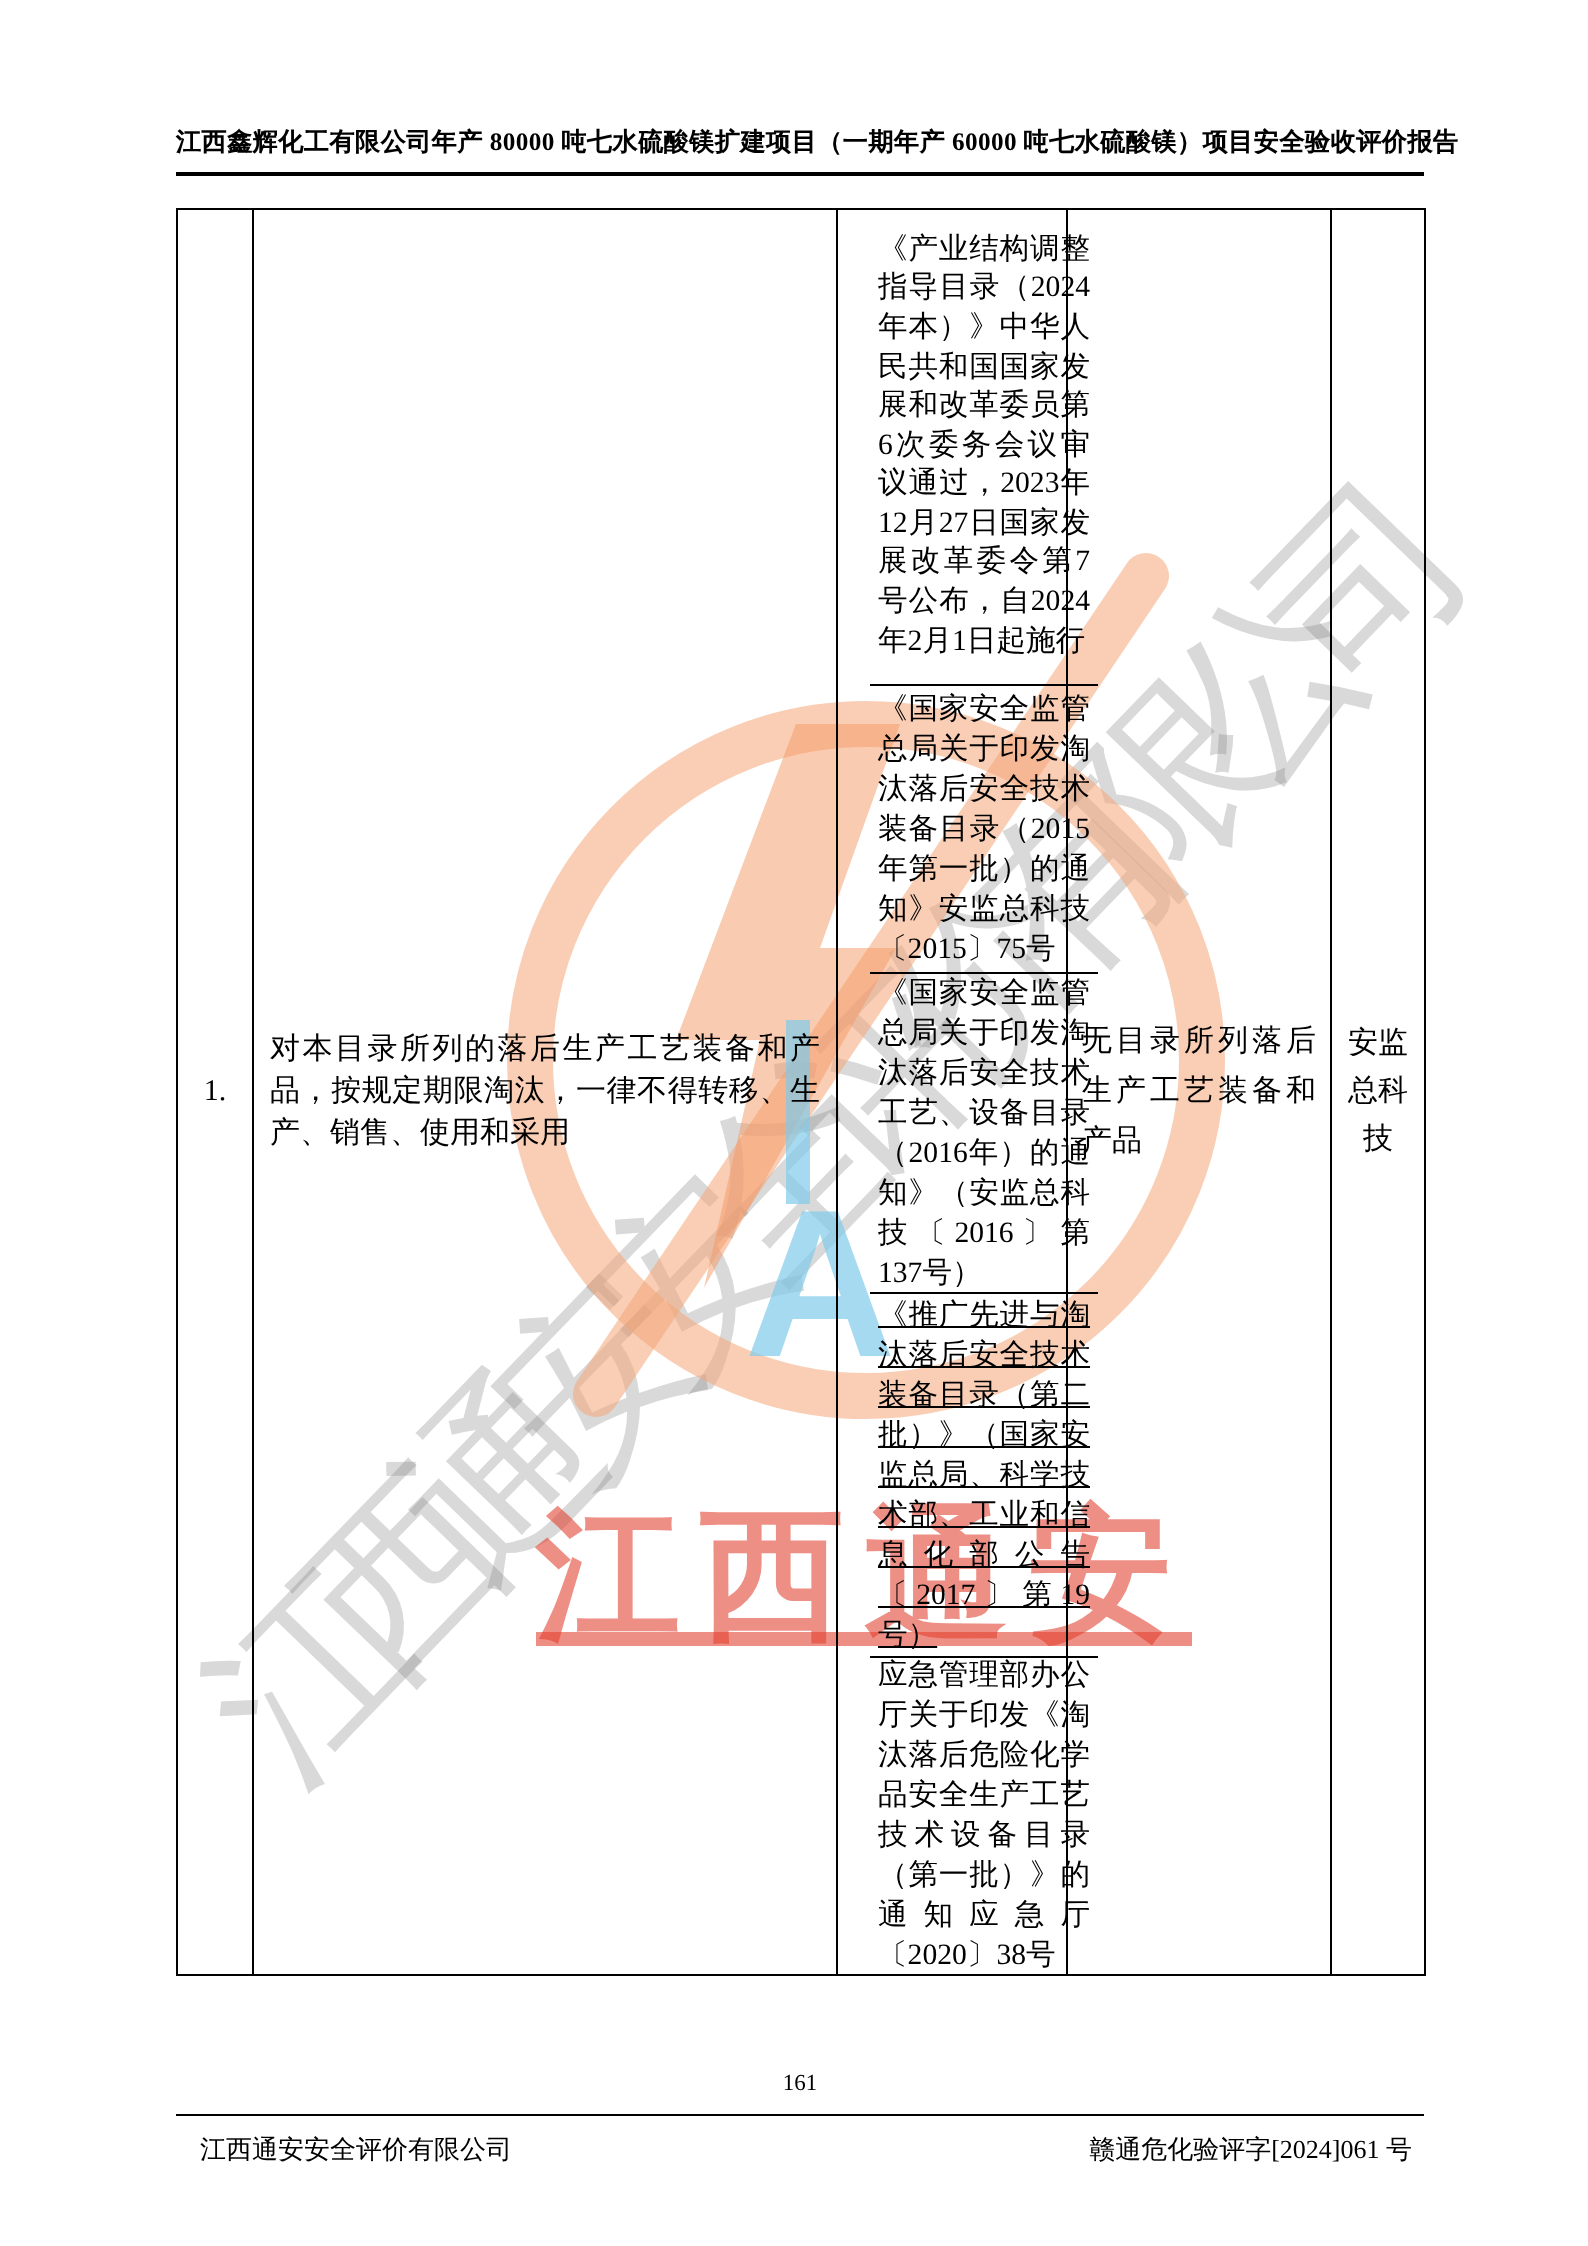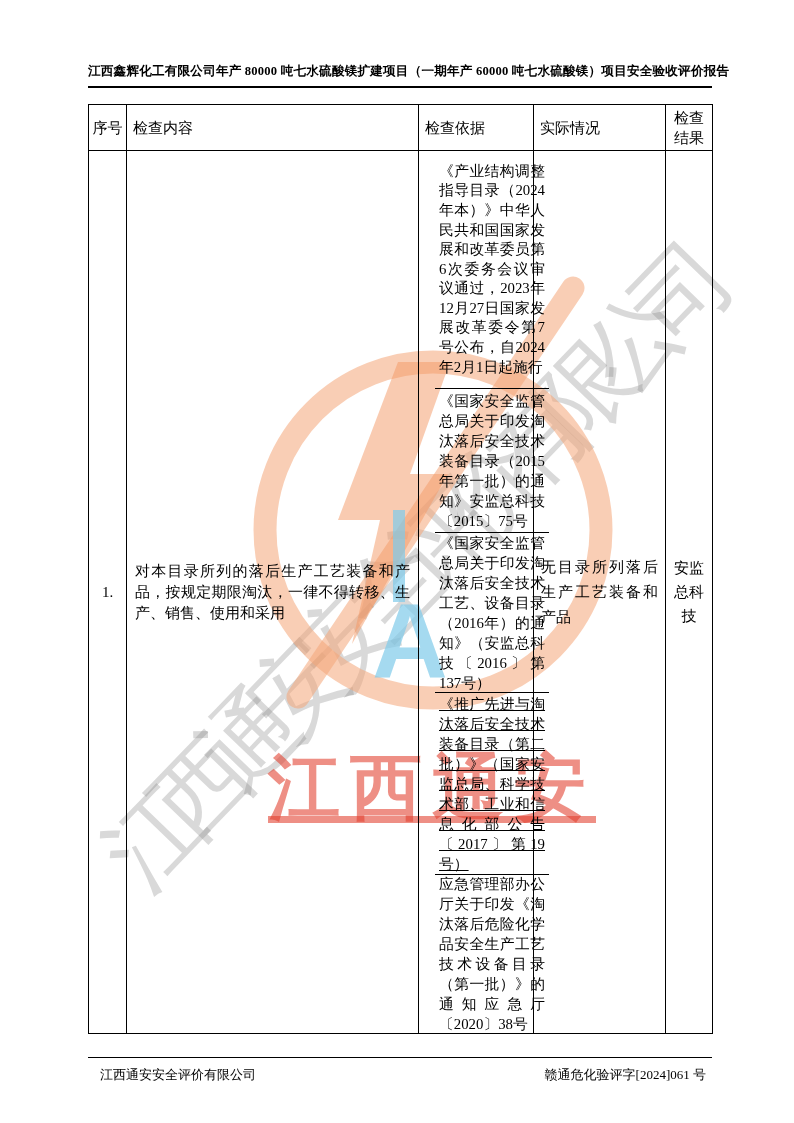--- a/index.html
+++ b/index.html
@@ -97,27 +97,20 @@
 
   <table class="checklist">
     <colgroup>
       <col style="width:38px">
         <col style="width:292px">
         <col style="width:115px">
       <col style="width:132px">
         <col style="width:47px">
     </colgroup>
     <tbody>
-        <tr class="hdr">
-      <th class="c">序号</th>
-      <th>检查内容</th>
-      <th>检查依据</th>
-      <th>实际情况</th>
-      <th class="c">检查结果</th>
-    </tr>
     <tr class="body-row">
       <td class="seq">1.</td>
       <td class="content">对本目录所列的落后生产工艺装备和产品，按规定期限淘汰，一律不得转移、生产、销售、使用和采用</td>
       <td class="basis">
         <div class="basis-cell b0">
           <span>《产业结构调整指导目录（2024年本）》中华人民共和国国家发展和改革委员第6次委务会议审议通过，2023年12月27日国家发展改革委令第7号公布，自2024年2月1日起施行</span>
         </div>
         <div class="basis-cell b1">
           <span>《国家安全监管总局关于印发淘汰落后安全技术装备目录（2015年第一批）的通知》安监总科技〔2015〕75号</span>
         </div>
@@ -130,17 +123,18 @@
         <div class="basis-cell b4">
           <span>应急管理部办公厅关于印发《淘汰落后危险化学品安全生产工艺技术设备目录（第一批）》的通知应急厅〔2020〕38号</span>
         </div>
       </td>
       <td class="actual">无目录所列落后生产工艺装备和产品</td>
       <td class="result">安监总科技</td>
     </tr>
   </tbody>
     </table>
 
+  <div class="page-num">161</div>
   <div class="footer-rule"></div>
   <div class="footer-left">江西通安安全评价有限公司</div>
   <div class="footer-right">赣通危化验评字[2024]061 号</div>
 
 </div>
 
 </body></html>

